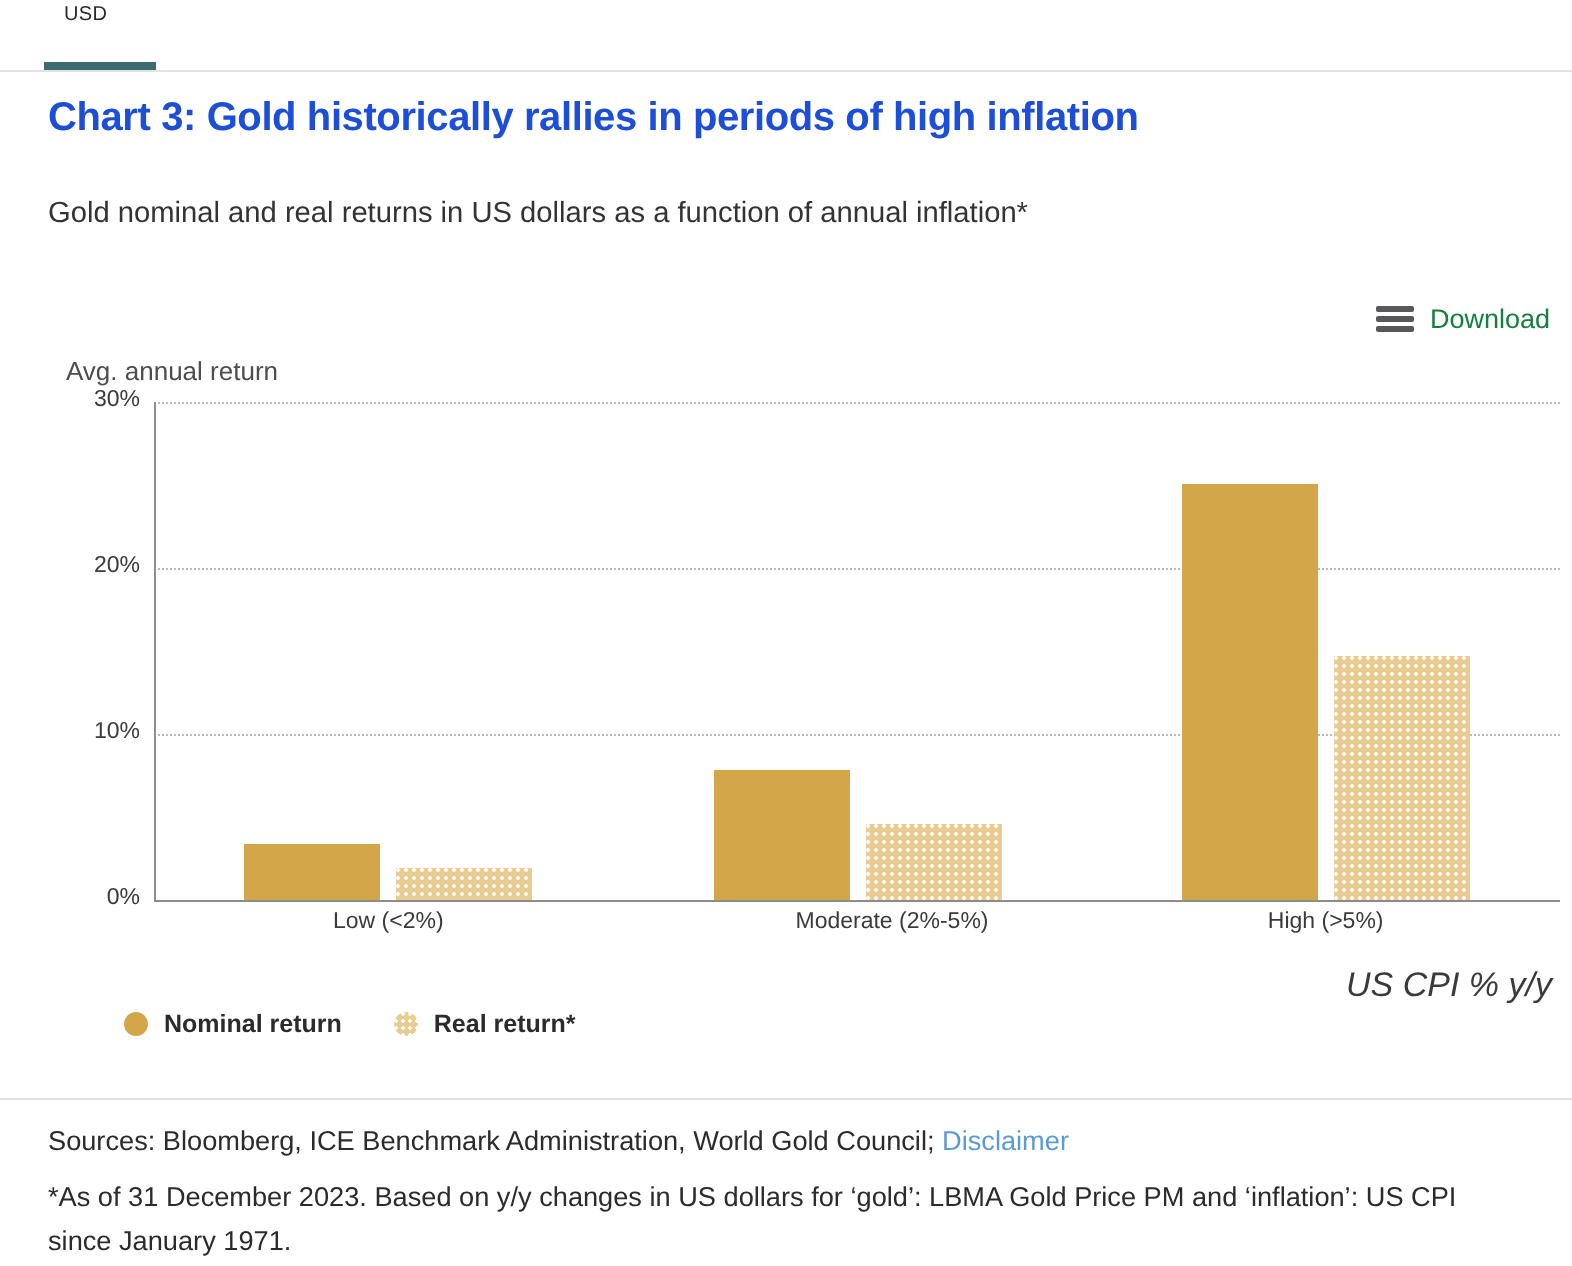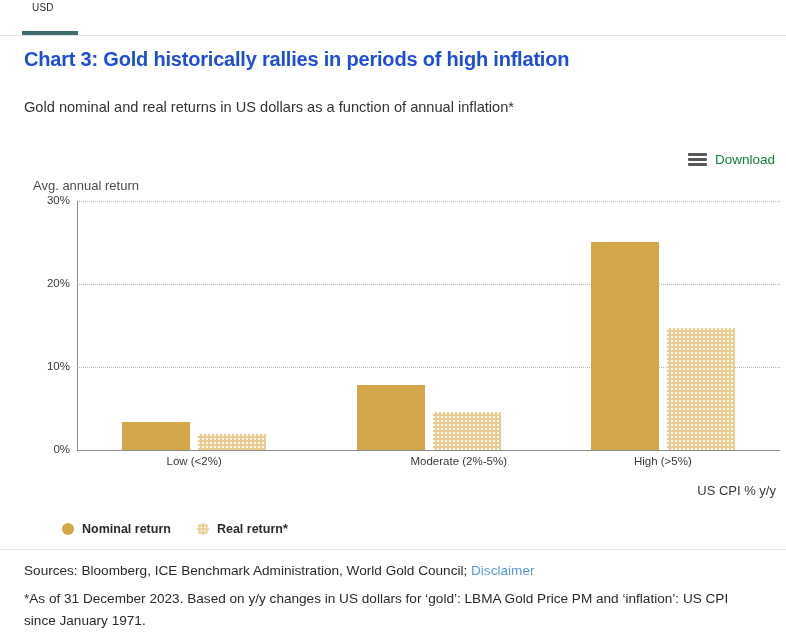--- a/index.html
+++ b/index.html
@@ -165,30 +165,31 @@
     top: 455px;
     font-size: 11.5px;
     color: #3a3a3a;
     text-align: center;
     white-space: nowrap;
   }
   .xaxis-caption {
     position: absolute;
     right: 10px;
     top: 483px;
-    font-size: 13px;
+    font-size: 17px;
+    font-style: italic;
     color: #3a3a3a;
     white-space: nowrap;
   }
 
   
   .legend {
     position: absolute;
     left: 62px;
-    top: 522px;
+    top: 505px;
     display: flex;
     align-items: center;
     gap: 26px;
   }
   .legend-item {
     display: flex;
     align-items: center;
     gap: 8px;
     cursor: pointer;
   }
@@ -279,21 +280,21 @@
 <div class="axis-y"></div>
 <div class="axis-x"></div>
 <div id="yticks">
     <div class="ytick" style="left: 10px; top: 443px;">0%</div>
     <div class="ytick" style="left: 10px; top: 360px;">10%</div>
     <div class="ytick" style="left: 10px; top: 277px;">20%</div>
     <div class="ytick" style="left: 10px; top: 194px;">30%</div>
   </div>
 <div id="xticks">
     <div class="xtick" style="left: 104.167px; width: 180px;">Low (&lt;2%)</div>
-    <div class="xtick" style="left: 327px; width: 180px; text-align: right;">Moderate (2%-5%)</div>
+    <div class="xtick" style="left: 356px; width: 180px;">Moderate (2%-5%)</div>
     <div class="xtick" style="left: 572.833px; width: 180px;">High (&gt;5%)</div>
   </div>
 <div class="xaxis-caption">US CPI % y/y</div>
 
 <div class="legend" id="legend">
     <div class="legend-item">
       <span class="legend-dot nominal"></span>
       <span class="legend-label">Nominal return</span>
     </div>
     <div class="legend-item">

